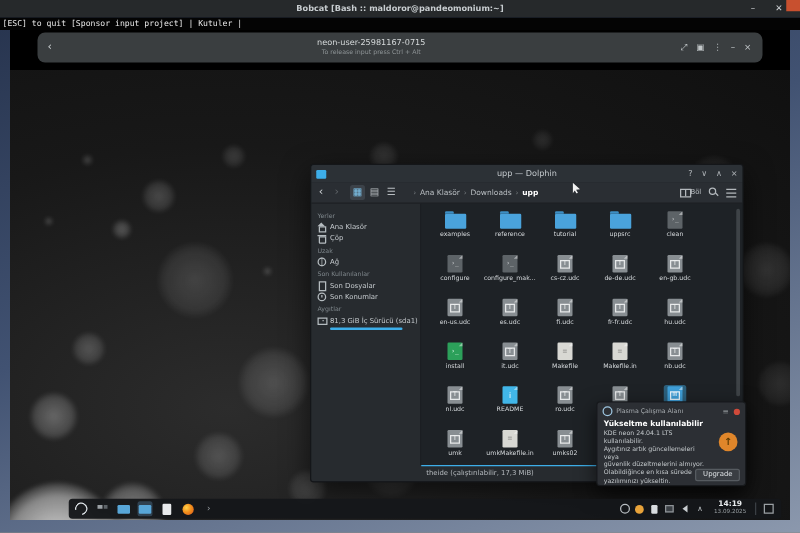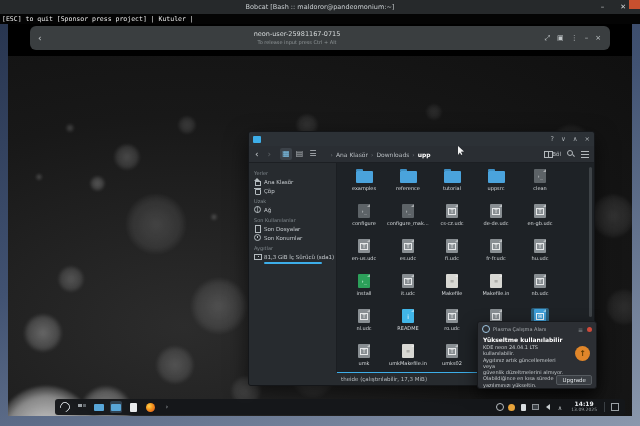--- a/index.html
+++ b/index.html
@@ -4,21 +4,21 @@
 <style>
   html,body{margin:0;padding:0;}
   body{
     width:640px;height:426px;position:relative;overflow:hidden;
     font-family:"DejaVu Sans",sans-serif;
     background:linear-gradient(160deg,#26334d 0%,#415272 45%,#8b98ad 100%);
   }
   
   .host-titlebar{position:absolute;left:0;top:0;width:640px;height:14px;background:#26292b;
     display:flex;align-items:center;justify-content:center;}
-  .host-title{font-size:6.5px;color:#c8cdd0;}
+  .host-title{font-size:6.5px;color:#c8cdd0;font-weight:bold;}
   .host-btns{position:absolute;right:14px;top:0;height:14px;display:flex;gap:16px;align-items:center;}
   .host-btn{font-size:7px;color:#cfd3d6;line-height:14px;cursor:default;}
   .host-close-indicator{position:absolute;right:0;top:0;width:11px;height:9px;background:#c8502f;}
   .term-line{position:absolute;left:0;top:14px;width:640px;height:10px;background:#040404;
     font-family:"DejaVu Sans Mono",monospace;font-size:6.5px;color:#e9e9e9;line-height:10px;padding-left:2px;box-sizing:border-box;}
   
   .vm-screen{position:absolute;left:8px;top:24px;width:624px;height:392px;background:#0d0d0d;overflow:hidden;}
   .vm-topband{position:absolute;left:0;top:0;width:100%;height:32px;background:#000;}
   .wallpaper{position:absolute;left:0;top:32px;width:624px;height:360px;
     background:radial-gradient(ellipse at 28% 75%,#2c2c2c 0%,#181818 55%,#101010 100%);overflow:hidden;}
@@ -157,21 +157,21 @@
 <body>
 
 <div class="host-titlebar">
   <span class="host-title">Bobcat [Bash :: maldoror@pandeomonium:~]</span>
   <div class="host-btns">
     <span class="host-btn">–</span>
     <span class="host-btn">✕</span>
   </div>
   <div class="host-close-indicator"></div>
 </div>
-<div class="term-line">[ESC] to quit [Sponsor press project] | Kutuler |</div>
+<div class="term-line">[ESC] to quit [Sponsor input project] | Kutuler |</div>
 
 <div class="vm-screen">
   <div class="vm-topband"></div>
   <div class="wallpaper" id="wallpaper">
       <div class="bokeh" style="left: -12px; top: 330px; width: 100px; height: 100px; background: radial-gradient(circle, rgba(255, 255, 255, 0.85) 0%, rgba(255, 255, 255, 0.467) 55%, rgba(255, 255, 255, 0) 75%);"></div>
       <div class="bokeh" style="left: 72px; top: 330px; width: 52px; height: 52px; background: radial-gradient(circle, rgba(255, 255, 255, 0.45) 0%, rgba(255, 255, 255, 0.247) 55%, rgba(255, 255, 255, 0) 75%);"></div>
       <div class="bokeh" style="left: 16px; top: 258px; width: 38px; height: 38px; background: radial-gradient(circle, rgba(255, 255, 255, 0.3) 0%, rgba(255, 255, 255, 0.165) 55%, rgba(255, 255, 255, 0) 75%);"></div>
       <div class="bokeh" style="left: 50px; top: 210px; width: 26px; height: 26px; background: radial-gradient(circle, rgba(255, 255, 255, 0.22) 0%, rgba(255, 255, 255, 0.12) 55%, rgba(255, 255, 255, 0) 75%);"></div>
       <div class="bokeh" style="left: 118px; top: 138px; width: 60px; height: 60px; background: radial-gradient(circle, rgba(255, 255, 255, 0.15) 0%, rgba(255, 255, 255, 0.082) 55%, rgba(255, 255, 255, 0) 75%);"></div>
       <div class="bokeh" style="left: 183px; top: 222px; width: 56px; height: 56px; background: radial-gradient(circle, rgba(255, 255, 255, 0.18) 0%, rgba(255, 255, 255, 0.098) 55%, rgba(255, 255, 255, 0) 75%);"></div>
@@ -207,20 +207,21 @@
         <span class="vm-ic">▣</span>
         <span class="vm-ic">⋮</span>
         <span class="vm-ic">–</span>
         <span class="vm-ic">×</span>
       </div>
   </div>
 
   <div class="dolphin">
     <div class="d-titlebar">
       <div class="d-appicon"></div>
+      <div class="d-title">upp — Dolphin</div>
       <div class="d-winbtns" id="d-winbtns">
           <span class="d-winbtn">?</span>
           <span class="d-winbtn">∨</span>
           <span class="d-winbtn">∧</span>
           <span class="d-winbtn">×</span>
         </div>
     </div>
     <div class="d-toolbar">
       <span class="d-nav">‹</span>
       <span class="d-nav dim">›</span>

